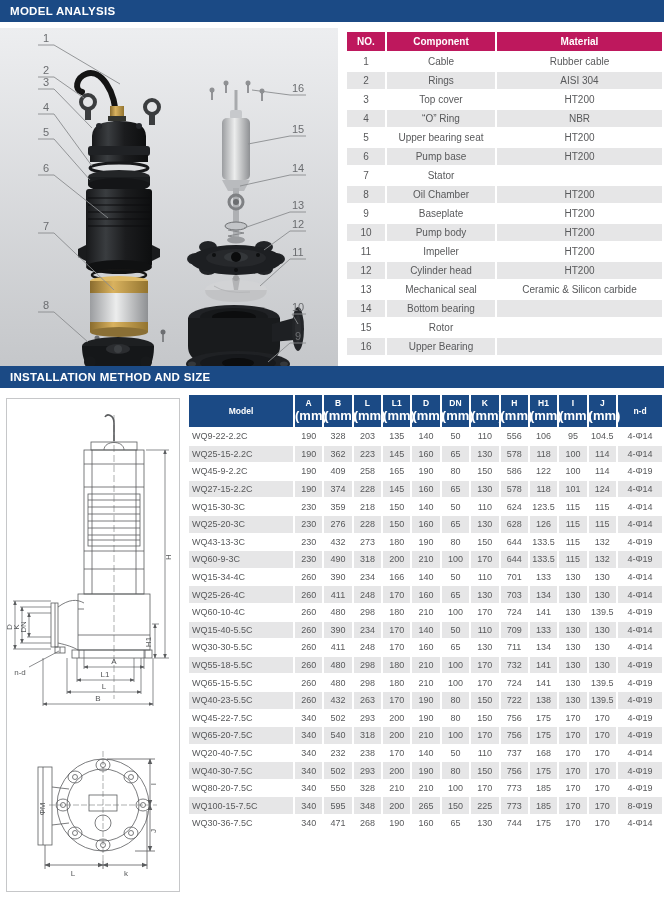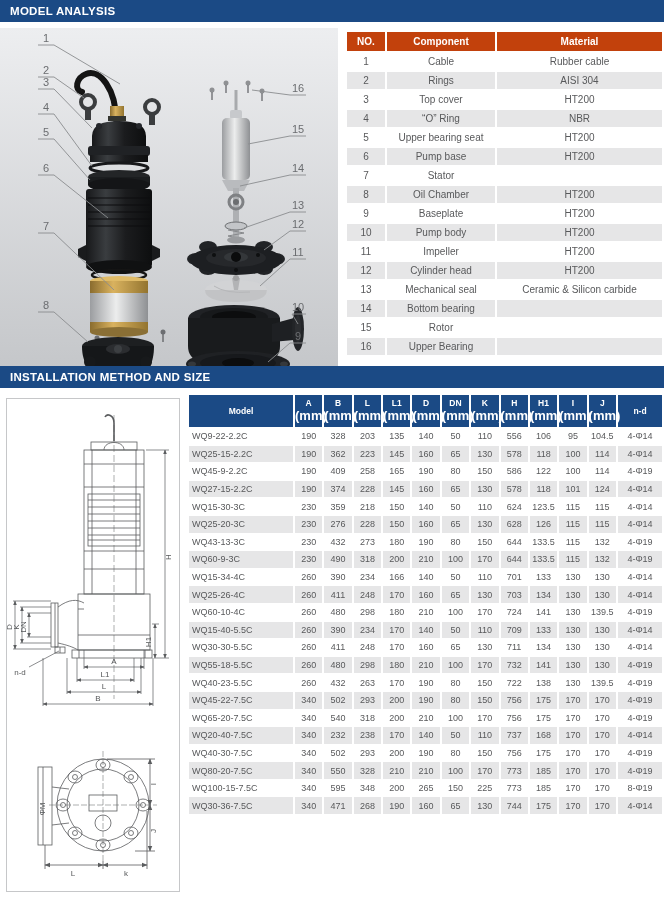--- a/index.html
+++ b/index.html
@@ -13,21 +13,21 @@
     font-size:11.5px;font-weight:bold;line-height:22px;
     padding-left:10px;letter-spacing:.3px;
   }
   
   .top{display:flex;margin-top:6px;height:338px;}
   .photo{width:338px;height:338px;flex:none;position:relative;}
   .comp-wrap{flex:1;padding:2px 0 0 7px;}
   table{border-collapse:separate;width:100%;table-layout:fixed;}
   .comp{border-spacing:2px;}
   .comp th{
-    background:#c2410c;color:#fff;font-size:10px;font-weight:bold;
+    background:#be185d;color:#fff;font-size:10px;font-weight:bold;
     height:19px;padding:0;text-align:center;
   }
   .comp td{
     font-size:10px;color:#58595b;text-align:center;height:17px;padding:0;
     overflow:hidden;white-space:nowrap;
   }
   .comp tbody tr:nth-child(even) td{background:#e6e6e7;}
   .comp th:nth-child(1),.comp td:nth-child(1){width:38px;}
   .comp th:nth-child(2),.comp td:nth-child(2){width:108px;}
   
@@ -755,20 +755,35 @@
             <td>210</td>
             <td>100</td>
             <td>170</td>
             <td>732</td>
             <td>141</td>
             <td>130</td>
             <td>130</td>
             <td>4-Φ19</td>
           </tr>
           <tr>
+            <td class="first">WQ65-15-5.5C</td>
+            <td>260</td>
+            <td>480</td>
+            <td>298</td>
+            <td>180</td>
+            <td>210</td>
+            <td>100</td>
+            <td>170</td>
+            <td>724</td>
+            <td>141</td>
+            <td>130</td>
+            <td>139.5</td>
+            <td>4-Φ19</td>
+          </tr>
+          <tr>
             <td class="first">WQ40-23-5.5C</td>
             <td>260</td>
             <td>432</td>
             <td>263</td>
             <td>170</td>
             <td>190</td>
             <td>80</td>
             <td>150</td>
             <td>722</td>
             <td>138</td>

